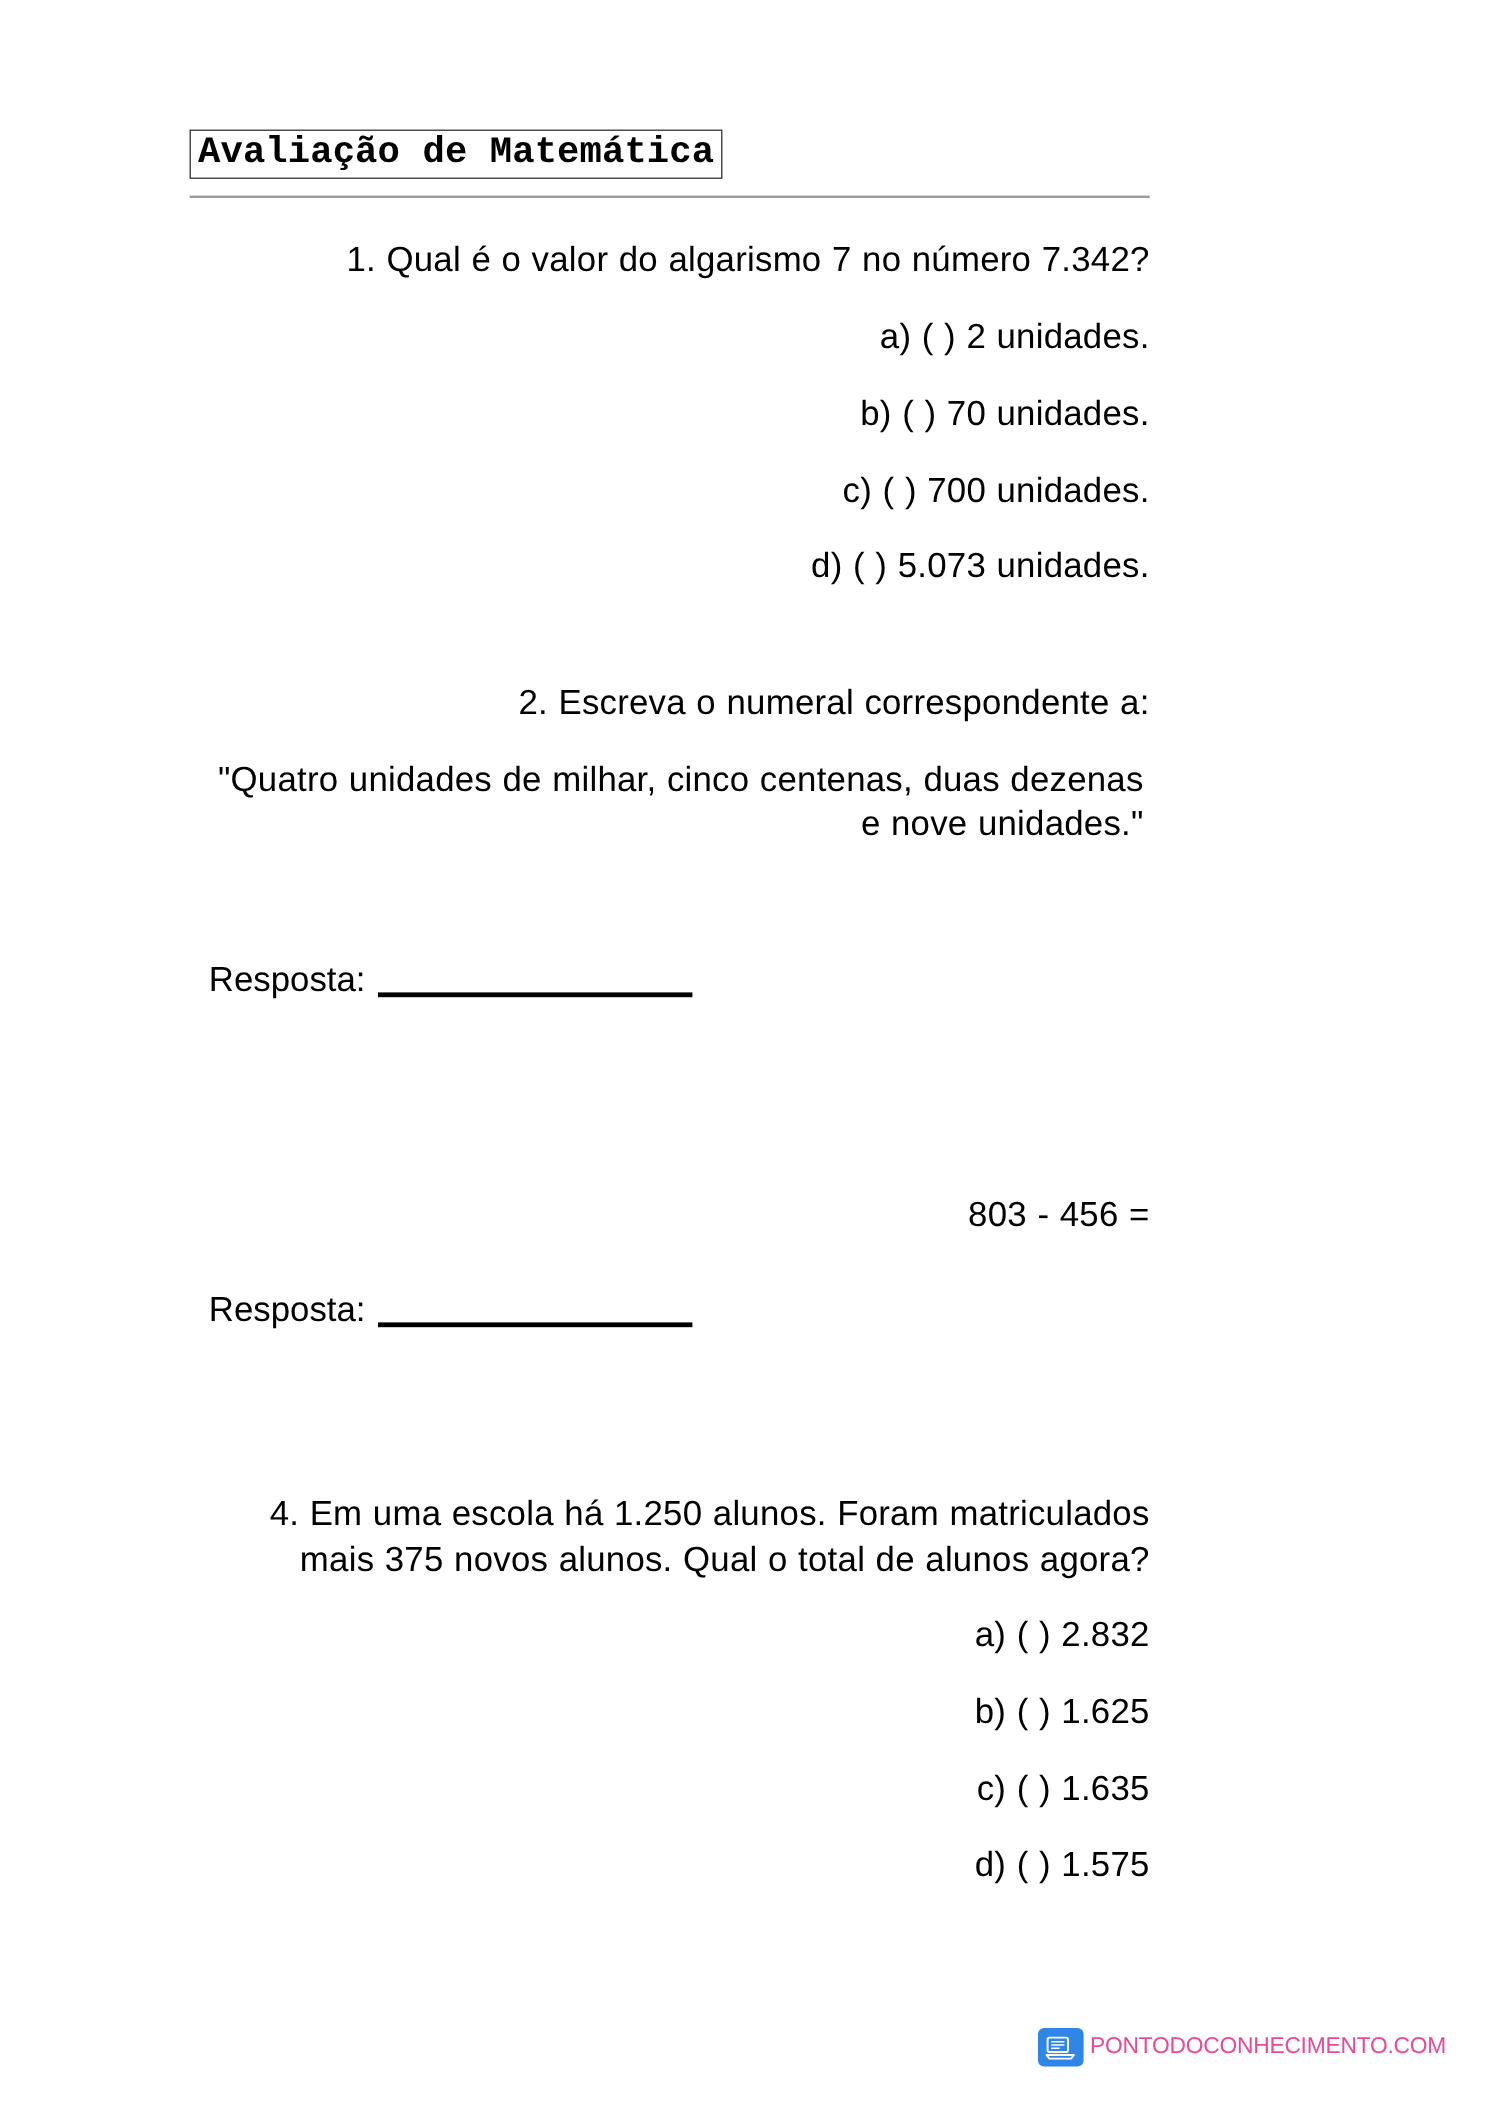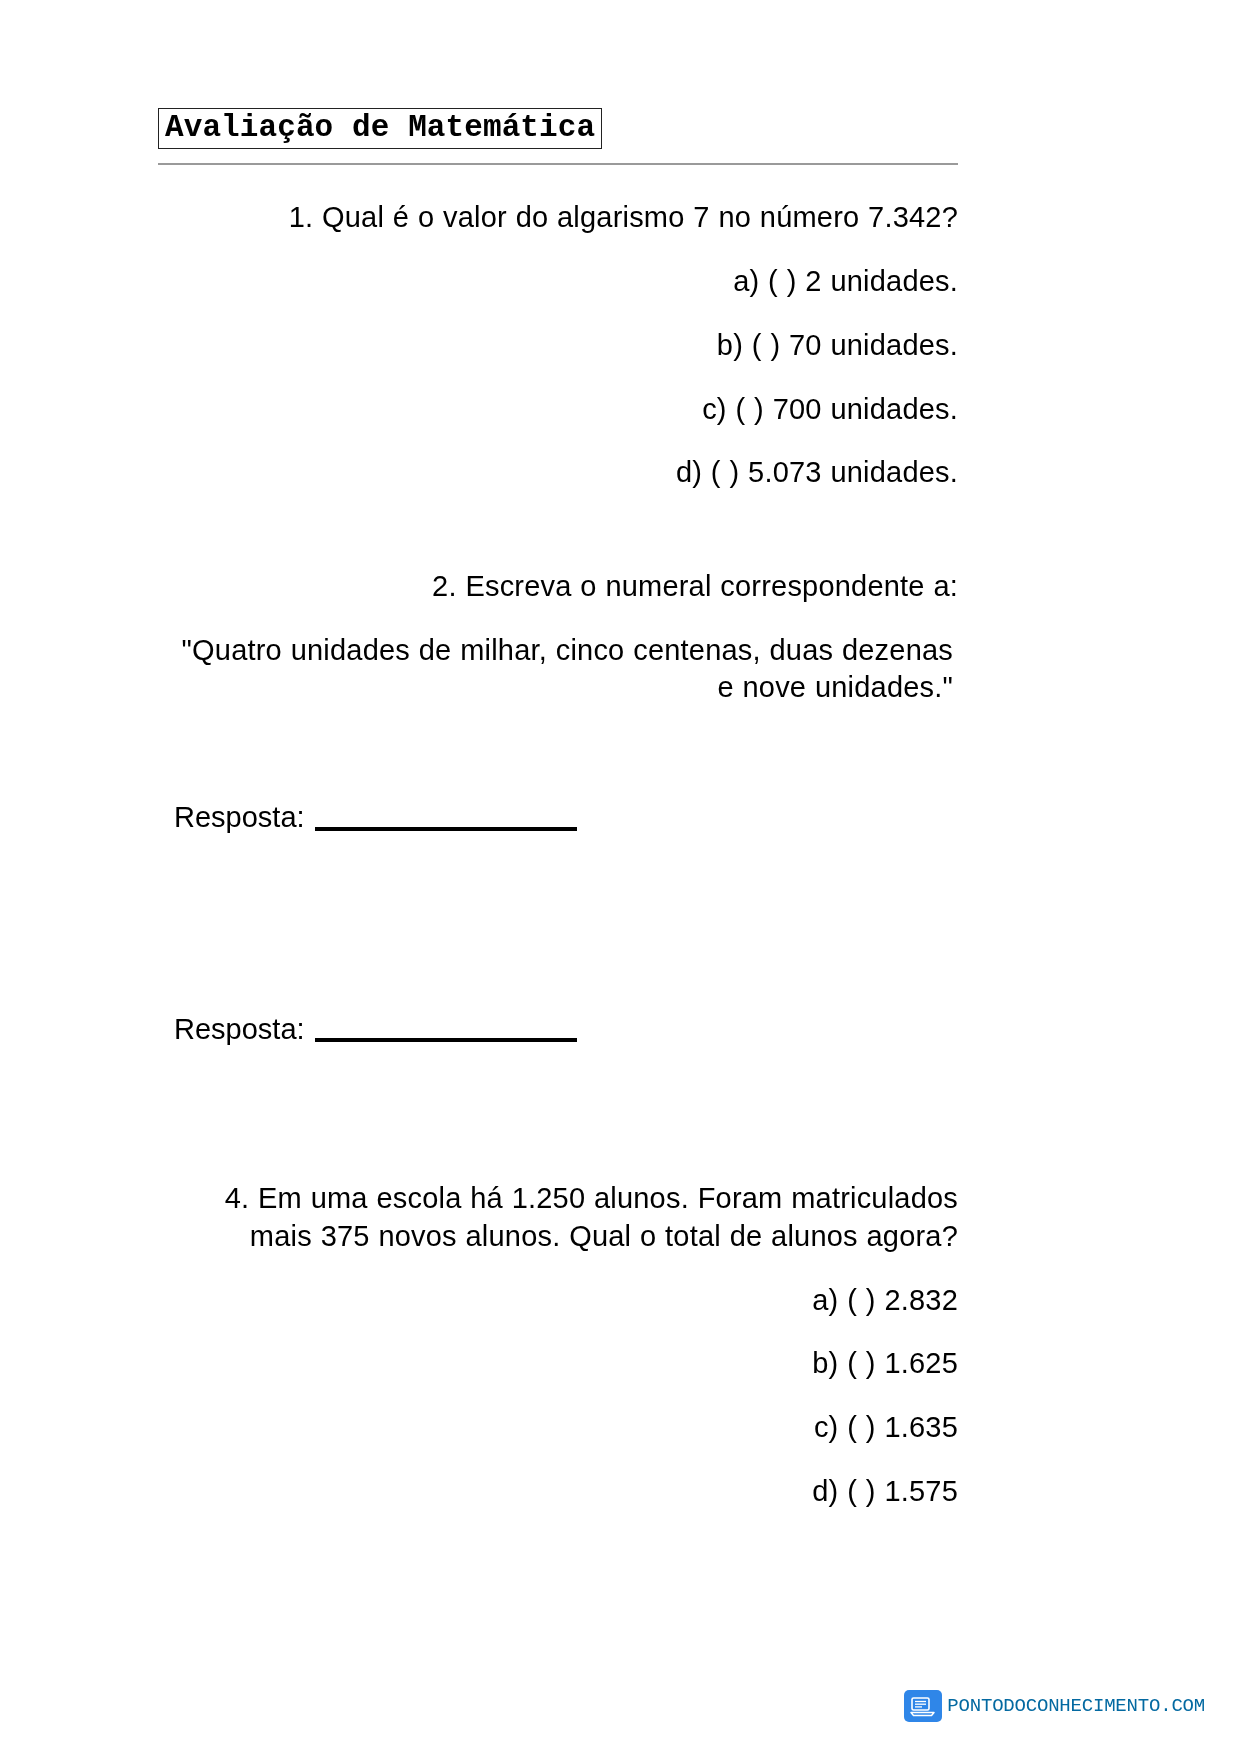--- a/index.html
+++ b/index.html
@@ -112,22 +112,22 @@
     border-radius: 5px;
     display: flex;
     align-items: center;
     justify-content: center;
     margin-right: 5px;
     flex: none;
   }
   .footer-text {
     font-size: 19px;
     letter-spacing: -0.2px;
-    color: #0369a1;
-    font-family: Liberation Mono, monospace;
+    color: #ec4899;
+    font-family: Liberation Sans, sans-serif;
     font-weight: 400;
     white-space: nowrap;
   }
 </style>
 </head>
 <body>
 
 <div class="page">
 
   <div class="content">
@@ -151,20 +151,21 @@
     <div class="gap-xl"></div>
 
     <div class="resposta">
       <span class="resposta-label">Resposta:</span>
       <span class="resposta-blank"></span>
     </div>
 
     <div class="gap-xl"></div>
     <div class="gap-md"></div>
 
+    <p class="q calc">803 - 456 =</p>
 
     <div style="height:26px"></div>
 
     <div class="resposta">
       <span class="resposta-label">Resposta:</span>
       <span class="resposta-blank"></span>
     </div>
 
     <div class="gap-xl"></div>
     <div class="gap-md"></div>

